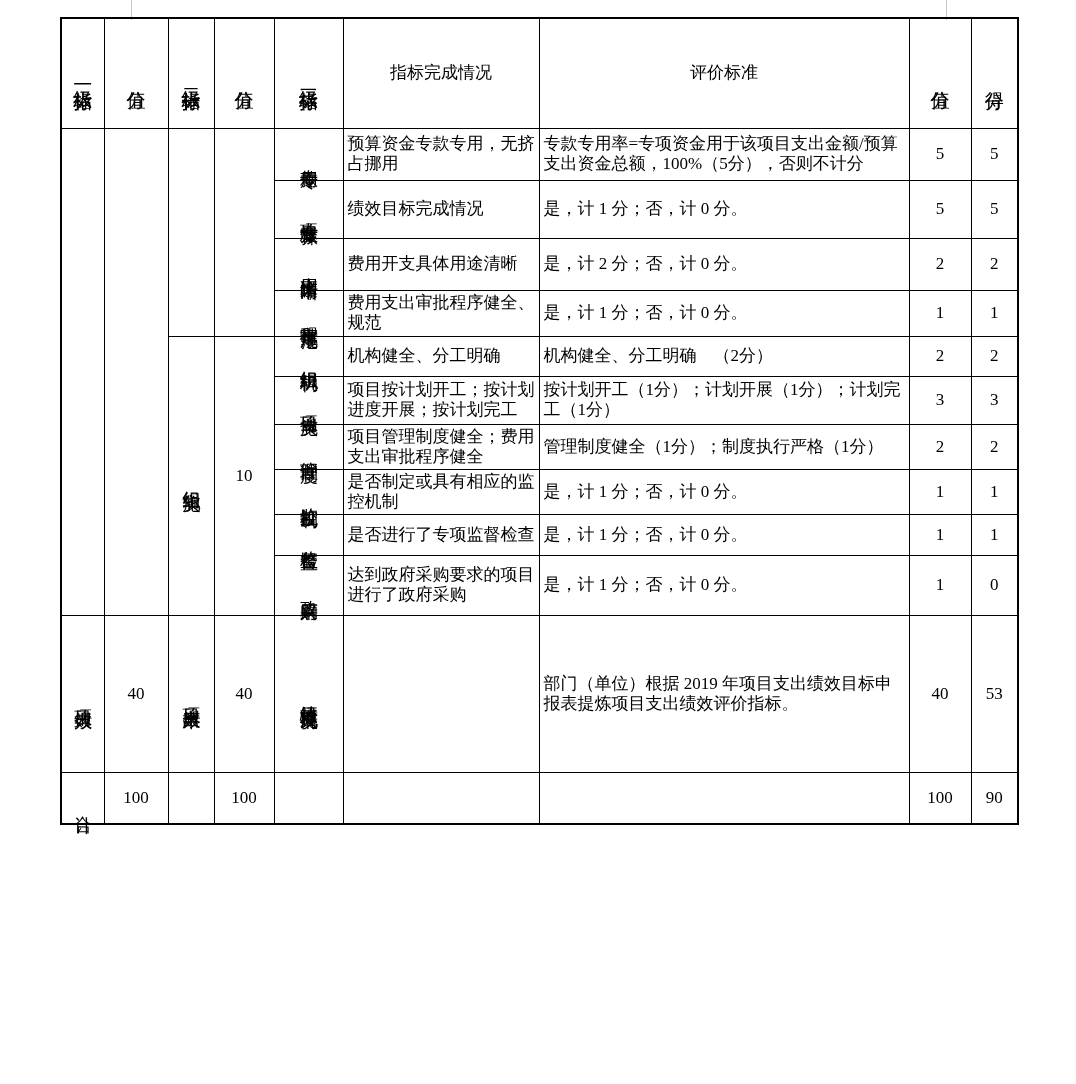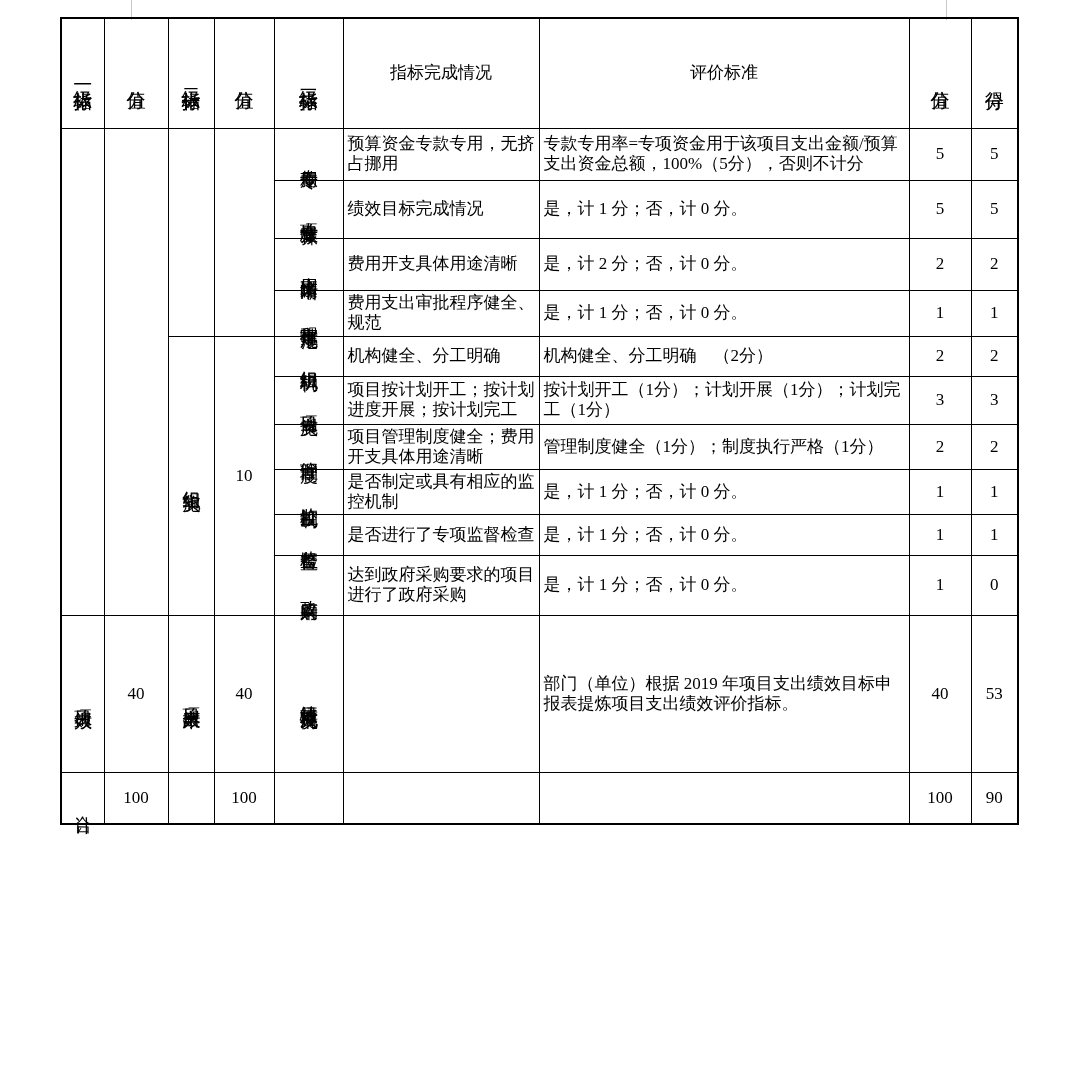--- a/index.html
+++ b/index.html
@@ -185,21 +185,21 @@
         <td class="done-txt">项目按计划开工；按计划进度开展；按计划完工</td>
         <td class="crit-txt">按计划开工（1分）；计划开展（1分）；计划完工（1分）</td>
         <td class="num">3</td>
         <td class="num">3</td>
       </tr>
 
       <tr style="height:45px;">
         <td class="vcell">
           <span class="vert">管理制度</span>
         </td>
-        <td class="done-txt">项目管理制度健全；费用开支具体用途清晰</td>
+        <td class="done-txt">项目管理制度健全；费用支出审批程序健全</td>
         <td class="crit-txt">管理制度健全（1分）；制度执行严格（1分）</td>
         <td class="num">2</td>
         <td class="num">2</td>
       </tr>
 
       <tr style="height:43px;">
         <td class="vcell">
           <span class="vert">监控机制</span>
         </td>
         <td class="done-txt">是否制定或具有相应的监控机制</td>

